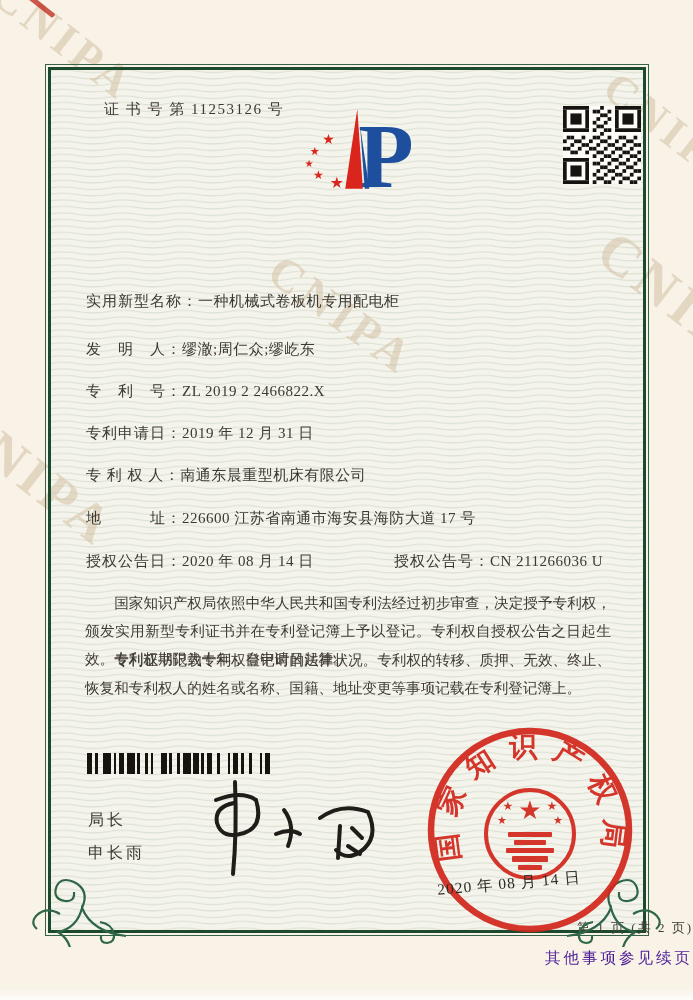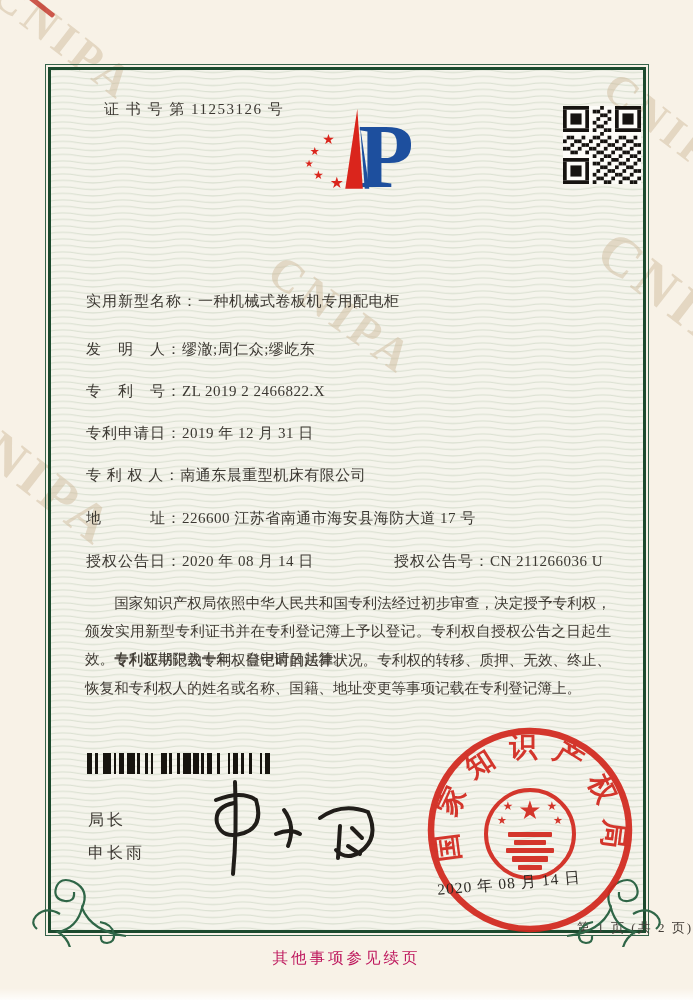--- a/index.html
+++ b/index.html
@@ -23,21 +23,21 @@
   .para{position:absolute;left:85px;width:526px;z-index:3;font-size:14.6px;line-height:1.92;
         color:#3f3a33;text-align:justify;text-indent:2em;}
   #barcode{position:absolute;left:87px;top:753px;width:186px;height:21px;z-index:3;display:flex;}
   #sig-title{left:88px;top:810px;font-size:16px;letter-spacing:3px;}
   #sig-name{left:88px;top:843px;font-size:16px;letter-spacing:3px;}
   #signature-svg{position:absolute;left:188px;top:776px;z-index:4;}
   #seal-svg{position:absolute;left:424px;top:724px;z-index:4;opacity:.93;}
   #seal-date{left:437px;top:871px;width:200px;font-size:15.5px;letter-spacing:1px;
       transform:rotate(-5deg);color:#2d2a25;z-index:5;white-space:nowrap;}
   #page-number{left:0;right:0;top:919px;text-align:right;font-size:13px;letter-spacing:2px;color:#45403a;}
-  #continuation-note{left:0;right:0;top:948px;text-align:center;font-size:15.5px;letter-spacing:3px;color:#be185d;z-index:3;}
+  #continuation-note{left:0;right:0;top:948px;text-align:right;font-size:15.5px;letter-spacing:3px;color:#4c1d95;z-index:3;}
   .flourish{position:absolute;z-index:4;}
   #red-tick{position:absolute;left:20px;top:2px;width:38px;height:5px;background:#c23126;
       transform:rotate(38deg);border-radius:2px;opacity:.8;z-index:1;}
   #bottom-fade{position:absolute;left:0;bottom:0;width:100%;height:12px;z-index:6;
       background:linear-gradient(to bottom,rgba(255,255,255,0),rgba(255,255,255,.85));}
 </style>
 </head>
 <body>
 
 <div id="page">

